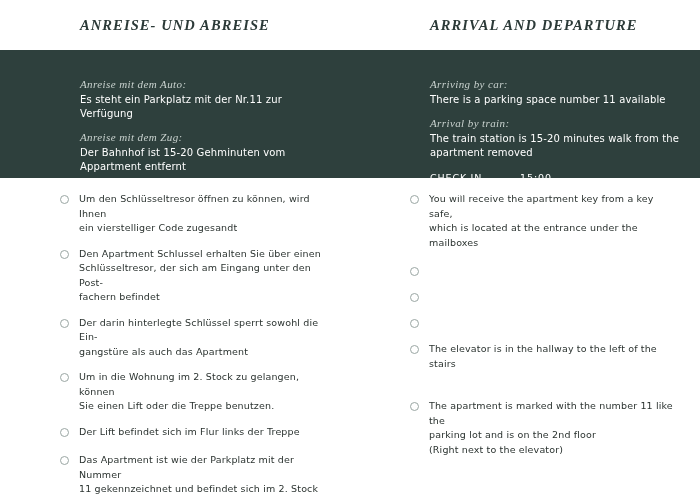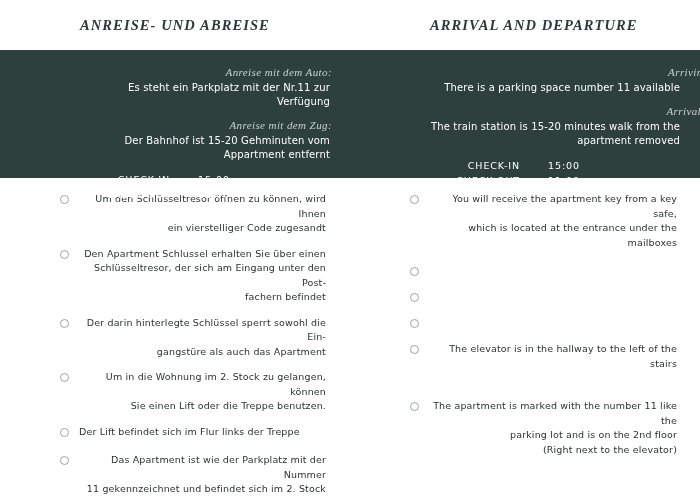--- a/index.html
+++ b/index.html
@@ -11,21 +11,20 @@
     height: 500px;
     background: #ffffff;
     font-family: "DejaVu Sans", sans-serif;
     overflow: hidden;
   }
   .page {
     position: relative;
     width: 700px;
     height: 500px;
     box-sizing: border-box;
-    text-align: right;
   }
   
   .titles {
     display: flex;
     height: 50px;
     box-sizing: border-box;
   }
   .title-col {
     flex: 0 0 50%;
     box-sizing: border-box;
@@ -50,21 +49,21 @@
     background: #2e403d;
     color: #ffffff;
     height: 128px;
     box-sizing: border-box;
     position: relative;
     display: flex;
   }
   .band-col {
     flex: 0 0 50%;
     box-sizing: border-box;
-    padding-top: 16px;
+    padding-top: 28px;
   }
   .band-col.left { padding-left: 80px; padding-right: 18px; }
   .band-col.right { padding-left: 396px; padding-right: 10px; }
   .band-col.right > * { margin-left: -316px; }
 
   .band-head {
     font-family: "Liberation Serif", serif;
     font-style: italic;
     font-size: 11px;
     color: #c9d2cf;

